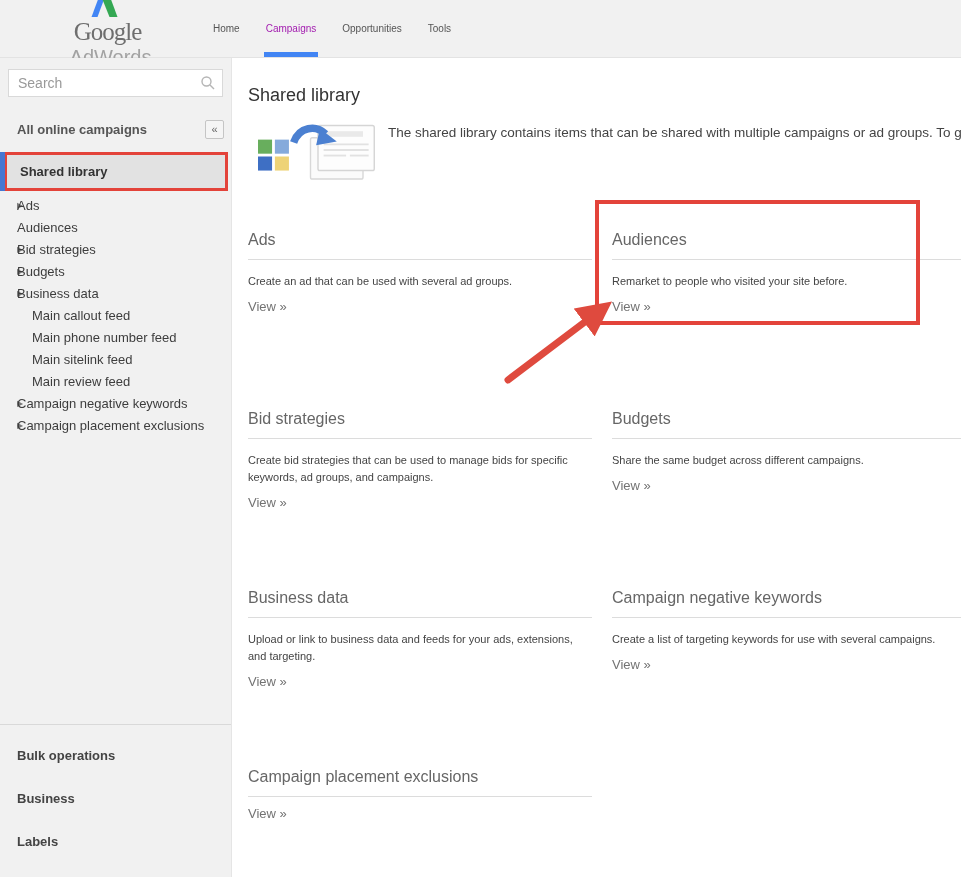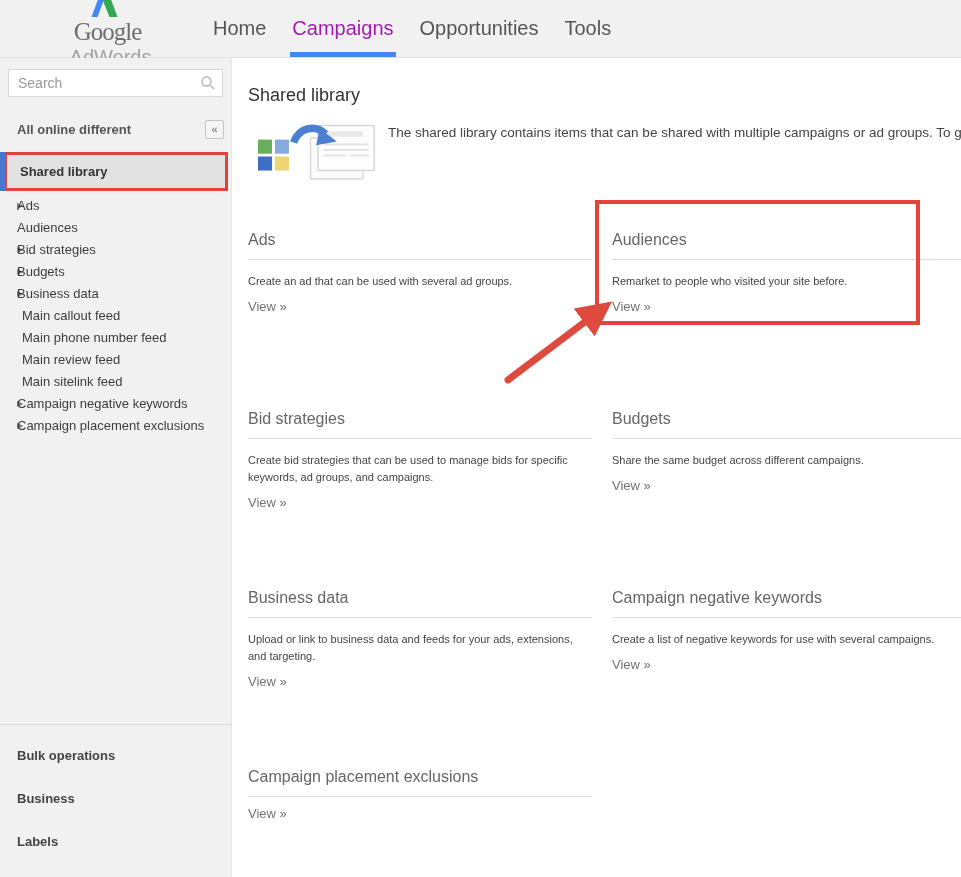--- a/index.html
+++ b/index.html
@@ -8,21 +8,21 @@
   body { position:relative; }
 
   
   .header { height:58px; background:#f1f1f1; border-bottom:1px solid #e3e3e3;
             display:flex; align-items:center; position:relative; }
   .logo { display:flex; align-items:center; padding-left:15px; width:200px;flex-direction:column; }
   .logo-a { width:29px; height:30px; margin-right:7px; }
   .logo-google { font-family:"Liberation Serif", serif; font-size:25px; color:#6e6e6e; letter-spacing:-1px; }
   .logo-adwords { font-size:20px; color:#a2a2a2; margin-left:6px; }
   .nav { display:flex; height:100%; align-items:center; }
-  .nav-item { padding:0 13px; font-size:20px; color:#555; height:100%;
+  .nav-item { padding:0 13px; font-size:10px; color:#555; height:100%;
               display:flex; align-items:center; position:relative; cursor:pointer; }
   .nav-item.active { color:#a21caf; }
   .nav-item.active::after { content:""; position:absolute; left:11px; right:11px;
               bottom:0; height:5px; background:#4285f4; }
 
   
   .layout { display:flex; height:819px; }
   .sidebar { width:232px; background:#f1f1f1; border-right:1px solid #e5e5e5;
              display:flex; flex-direction:column; position:relative; }
   .main { flex:1; background:#fff; padding:27px 0 0 16px; position:relative; overflow:hidden; }
@@ -46,21 +46,21 @@
   .blue-strip { position:absolute; left:0; top:0; width:5px; height:100%; background:#4677d2; }
   .selected-item { margin-left:4px; margin-right:3px; border:3px solid #e3433a;
                    background:#e2e2e2; padding:9px 0 9px 13px;
                    font-size:13px; font-weight:bold; color:#333; cursor:pointer; }
 
   .tree { margin-top:3px; }
   .tree-item { height:22px; display:flex; align-items:center; font-size:13px;
                color:#3d3d3d; cursor:pointer; }
   .tri { width:15px; padding-left:17px; font-size:8px; color:#777; }
   .tri.empty { visibility:hidden; }
-  .tree-item.child { padding-left:5px; }
+  .tree-item.child { padding-left:15px; }
 
   .sidebar-bottom { margin-top:auto; border-top:1px solid #d9d9d9; padding:23px 0 0 17px; }
   .bottom-link { font-size:13px; font-weight:bold; color:#444; margin-bottom:28px; cursor:pointer; }
 
   
   .page-title { font-size:18px; color:#333; font-weight:normal; }
   .intro { display:flex; margin-top:13px; }
   .illustration { width:140px; height:75px; flex:0 0 140px; }
   .intro-text { font-size:13.5px; color:#444; margin-left:0; padding-top:6px;
                 white-space:nowrap; overflow:hidden; flex:1; }
@@ -103,21 +103,21 @@
   <div class="sidebar">
     <div class="search-wrap">
       <input class="search-input" placeholder="Search" style="">
       <svg class="search-icon" width="14" height="14" viewBox="0 0 14 14">
         <circle cx="5.5" cy="5.5" r="4.5" fill="none" stroke="#b5b5b5" stroke-width="1.4"></circle>
         <line x1="9" y1="9" x2="13" y2="13" stroke="#b5b5b5" stroke-width="1.4"></line>
       </svg>
     </div>
 
     <div class="campaigns-header">
-      <span class="campaigns-header-label">All online different</span>
+      <span class="campaigns-header-label">All online campaigns</span>
       <span class="collapse-btn">«</span>
     </div>
 
     <div class="selected-wrap">
       <div class="blue-strip"></div>
       <div class="selected-item">Shared library</div>
     </div>
 
     <div class="tree">
       <div class="tree-item">
@@ -143,25 +143,25 @@
       <div class="tree-item child">
         <span class="tri empty">▶</span>
         <span>Main callout feed</span>
       </div>
       <div class="tree-item child">
         <span class="tri empty">▶</span>
         <span>Main phone number feed</span>
       </div>
       <div class="tree-item child">
         <span class="tri empty">▶</span>
+        <span>Main sitelink feed</span>
+      </div>
+      <div class="tree-item child">
+        <span class="tri empty">▶</span>
         <span>Main review feed</span>
-      </div>
-      <div class="tree-item child">
-        <span class="tri empty">▶</span>
-        <span>Main sitelink feed</span>
       </div>
       <div class="tree-item">
         <span class="tri">▶</span>
         <span>Campaign negative keywords</span>
       </div>
       <div class="tree-item">
         <span class="tri">▶</span>
         <span>Campaign placement exclusions</span>
       </div>
     </div>
@@ -228,21 +228,21 @@
       <div class="card">
         <div class="card-title">Business data</div>
         <div class="card-divider"></div>
         <div class="card-desc">Upload or link to business data and feeds for your ads, extensions, and targeting.</div>
         <a class="view-link">View »</a>
       </div>
 
       <div class="card">
         <div class="card-title">Campaign negative keywords</div>
         <div class="card-divider"></div>
-        <div class="card-desc">Create a list of negative keywords for use with several campaigns.</div>
+        <div class="card-desc">Create a list of targeting keywords for use with several campaigns.</div>
         <a class="view-link">View »</a>
       </div>
 
       <div class="card">
         <div class="card-title">Campaign placement exclusions</div>
         <div class="card-divider"></div>
         <a class="view-link">View »</a>
       </div>
     </div>
   </div>

